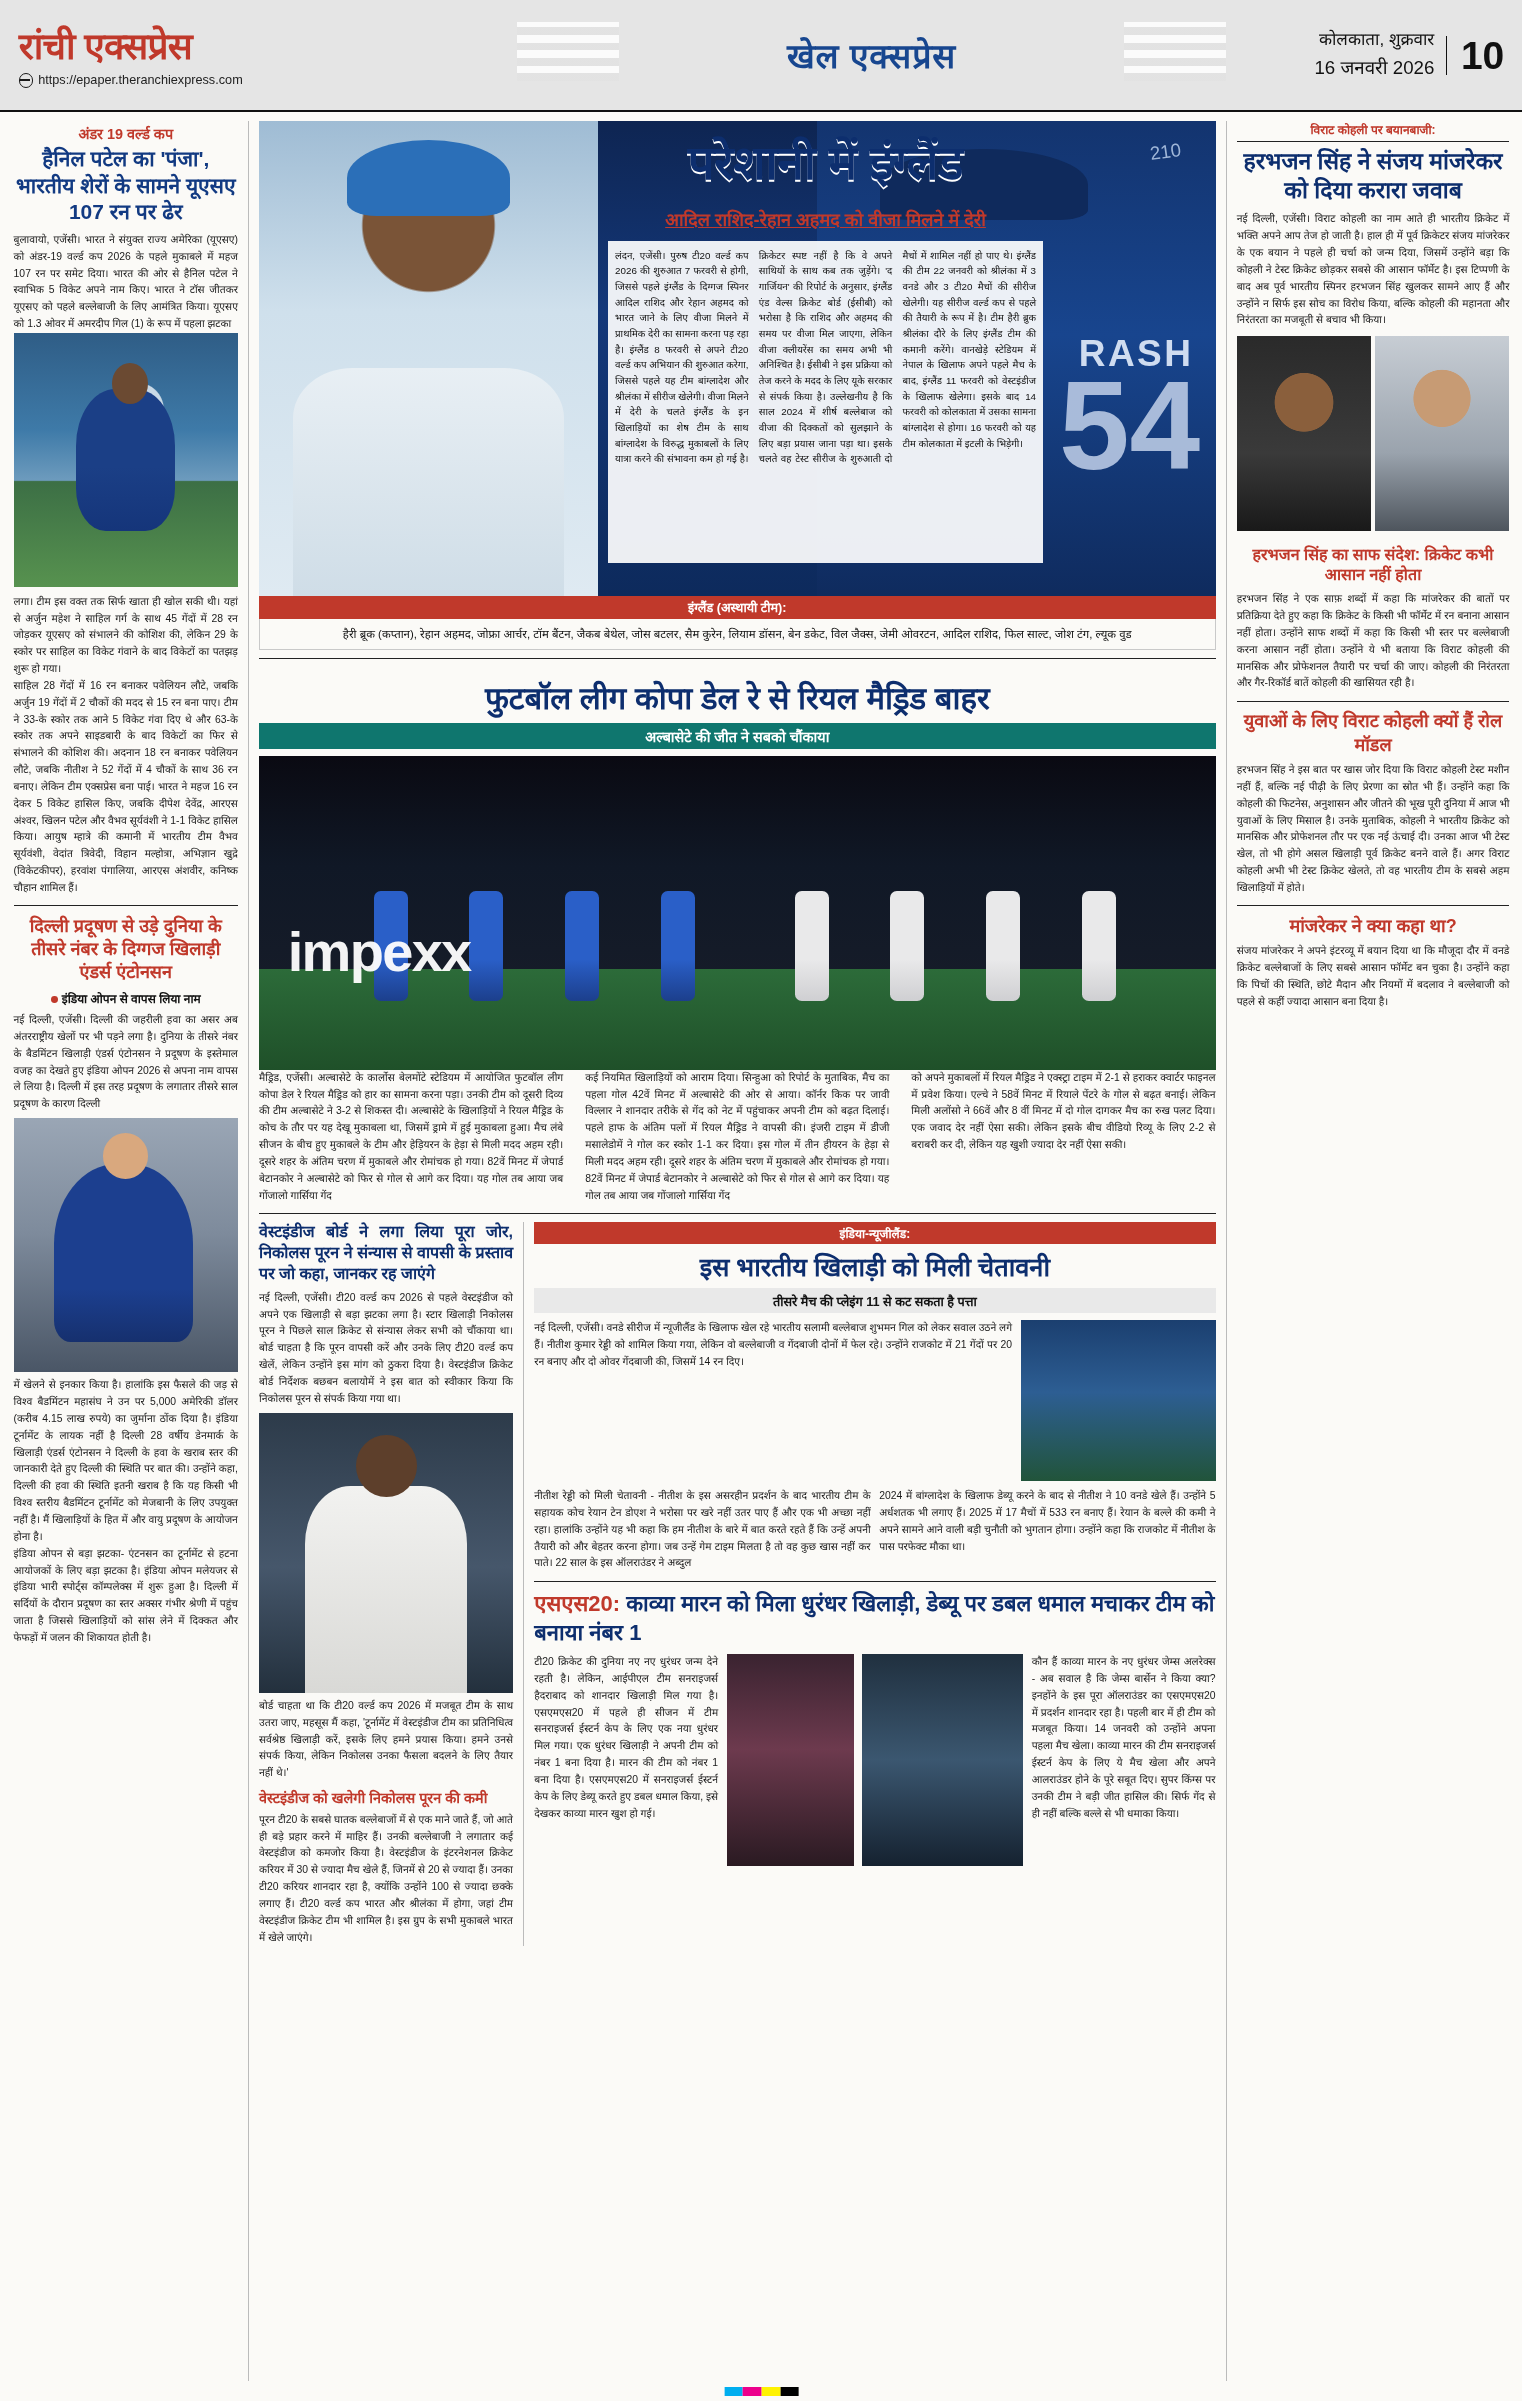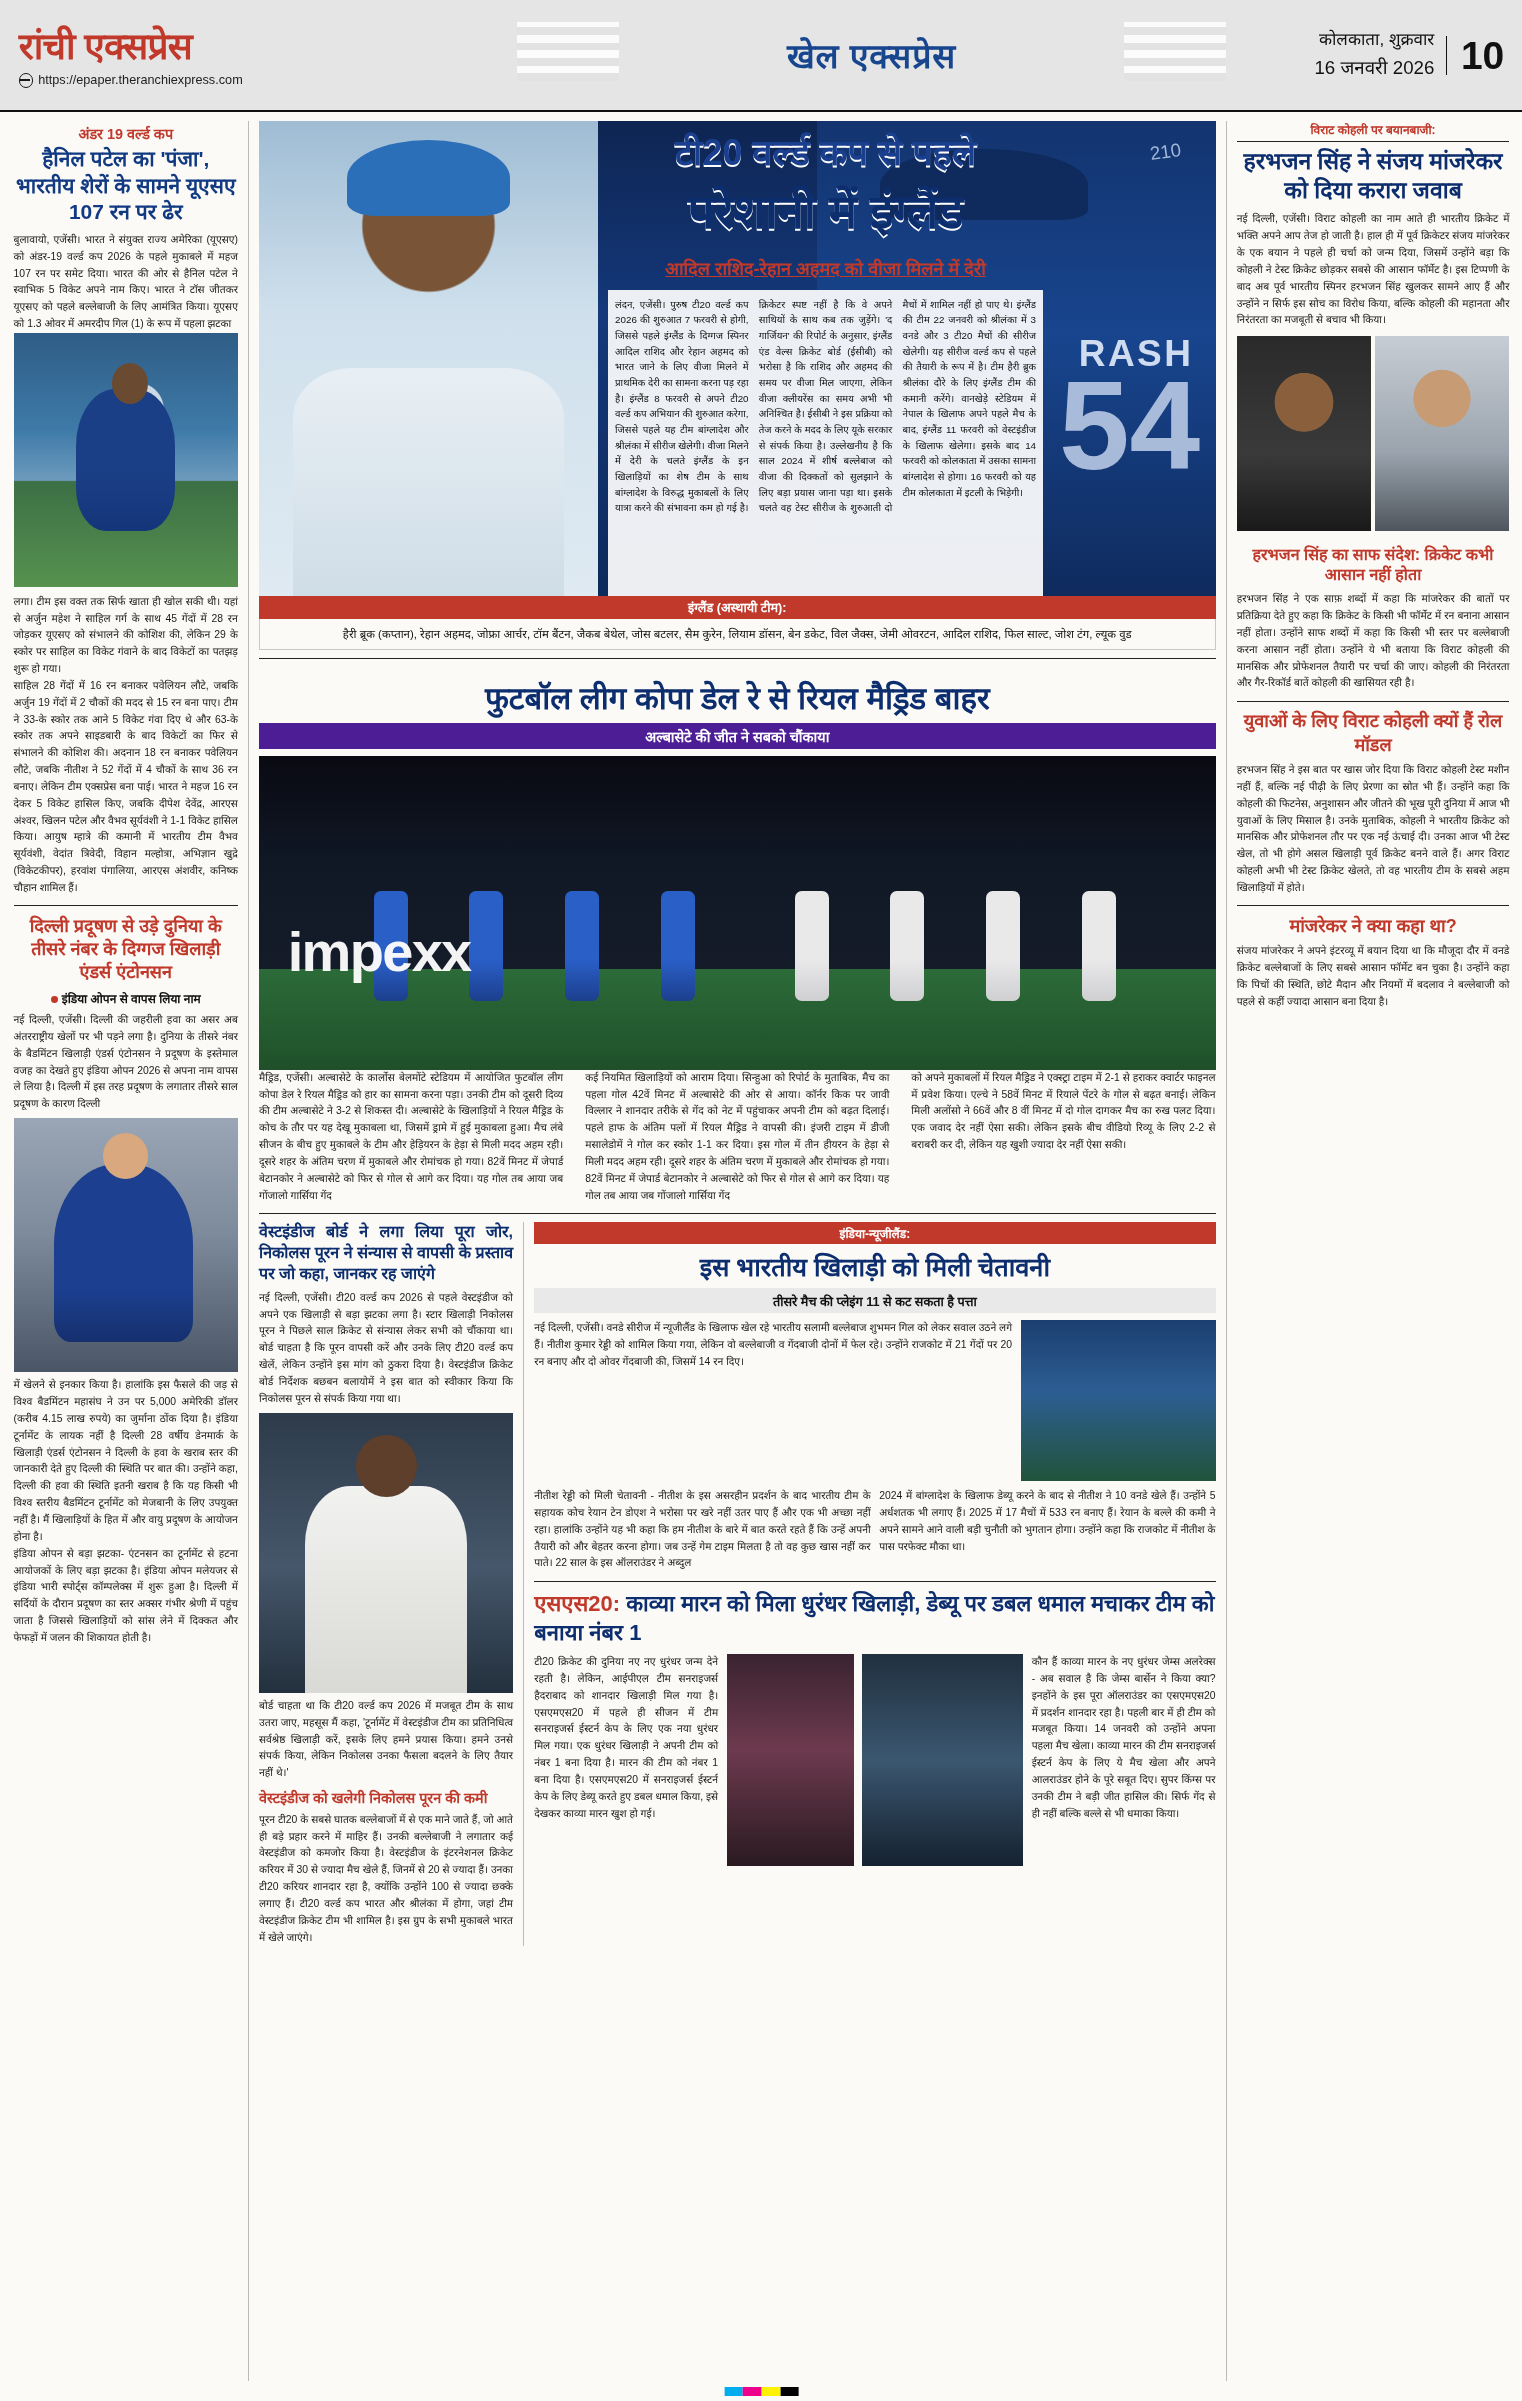--- a/index.html
+++ b/index.html
@@ -259,21 +259,21 @@
     border:0.8px solid #c9c9c9; border-top:none;
     font-size:11.4px; line-height:1.6; text-align:center; padding:6px 8.5px; color:#111;
   }
 
   
   .football-head{
     font-size: 31px; font-weight:bold; color:#0d2e6e; text-align:center;
     padding: 8.5px 0 3.4px;
   }
   .football-sub{
-    background:#4c1d95; color:#fff; text-align:center; font-weight:bold;
+    background:#0f766e; color:#fff; text-align:center; font-weight:bold;
     font-size:14.4px; padding:3.4px 0; margin: 1.7px 0 6.8px;
   }
   .photo-football{
     height: 314px;
     background:
       linear-gradient(180deg,#0a0a12 0%, #101826 35%, #1a1f2b 100%);
     position:relative; overflow:hidden;
   }
   .impexx{
     position:absolute; left:3%; top:52%; font-size:56px; font-weight:bold;
@@ -443,21 +443,20 @@
     <div class="col-mid">
 
       <div class="main-top">
         <div class="mt-left-player"></div>
         <div class="mt-right-player">
           <div class="num210">210</div>
           <div class="rashname">RASH</div>
           <div class="rash95">54</div>
         </div>
         <div class="mt-text">
-          <div class="big-head-1">टी20 वर्ल्ड कप से पहले</div>
           <div class="big-head-2">परेशानी में इंग्लैंड</div>
           <div class="sub-head">आदिल राशिद-रेहान अहमद को वीजा मिलने में देरी</div>
           <div class="mt-body">लंदन, एजेंसी। पुरुष टी20 वर्ल्ड कप 2026 की शुरुआत 7 फरवरी से होगी, जिससे पहले इंग्लैंड के दिग्गज स्पिनर आदिल राशिद और रेहान अहमद को भारत जाने के लिए वीजा मिलने में प्राथमिक देरी का सामना करना पड़ रहा है। इंग्लैंड 8 फरवरी से अपने टी20 वर्ल्ड कप अभियान की शुरुआत करेगा, जिससे पहले यह टीम बांग्लादेश और श्रीलंका में सीरीज खेलेगी। वीजा मिलने में देरी के चलते इंग्लैंड के इन खिलाड़ियों का शेष टीम के साथ बांग्लादेश के विरुद्ध मुकाबलों के लिए यात्रा करने की संभावना कम हो गई है। क्रिकेटर स्पष्ट नहीं है कि वे अपने साथियों के साथ कब तक जुड़ेंगे। 'द गार्जियन' की रिपोर्ट के अनुसार, इंग्लैंड एंड वेल्स क्रिकेट बोर्ड (ईसीबी) को भरोसा है कि राशिद और अहमद की समय पर वीजा मिल जाएगा, लेकिन वीजा क्लीयरेंस का समय अभी भी अनिश्चित है। ईसीबी ने इस प्रक्रिया को तेज करने के मदद के लिए यूके सरकार से संपर्क किया है। उल्लेखनीय है कि साल 2024 में शीर्ष बल्लेबाज को वीजा की दिक्कतों को सुलझाने के लिए बड़ा प्रयास जाना पड़ा था। इसके चलते वह टेस्ट सीरीज के शुरुआती दो मैचों में शामिल नहीं हो पाए थे। इंग्लैंड की टीम 22 जनवरी को श्रीलंका में 3 वनडे और 3 टी20 मैचों की सीरीज खेलेगी। यह सीरीज वर्ल्ड कप से पहले की तैयारी के रूप में है। टीम हैरी ब्रुक श्रीलंका दौरे के लिए इंग्लैंड टीम की कमानी करेंगे। वानखेड़े स्टेडियम में नेपाल के खिलाफ अपने पहले मैच के बाद, इंग्लैंड 11 फरवरी को वेस्टइंडीज के खिलाफ खेलेगा। इसके बाद 14 फरवरी को कोलकाता में उसका सामना बांग्लादेश से होगा। 16 फरवरी को यह टीम कोलकाता में इटली के भिड़ेगी।</div>
         </div>
       </div>
       <div class="squad-bar">इंग्लैंड (अस्थायी टीम):</div>
       <div class="squad-body">हैरी ब्रूक (कप्तान), रेहान अहमद, जोफ्रा आर्चर, टॉम बैंटन, जैकब बेथेल, जोस बटलर, सैम कुरेन, लियाम डॉसन, बेन डकेट, विल जैक्स, जेमी ओवरटन, आदिल राशिद, फिल साल्ट, जोश टंग, ल्यूक वुड</div>
 
       <div class="hr"></div>
 

